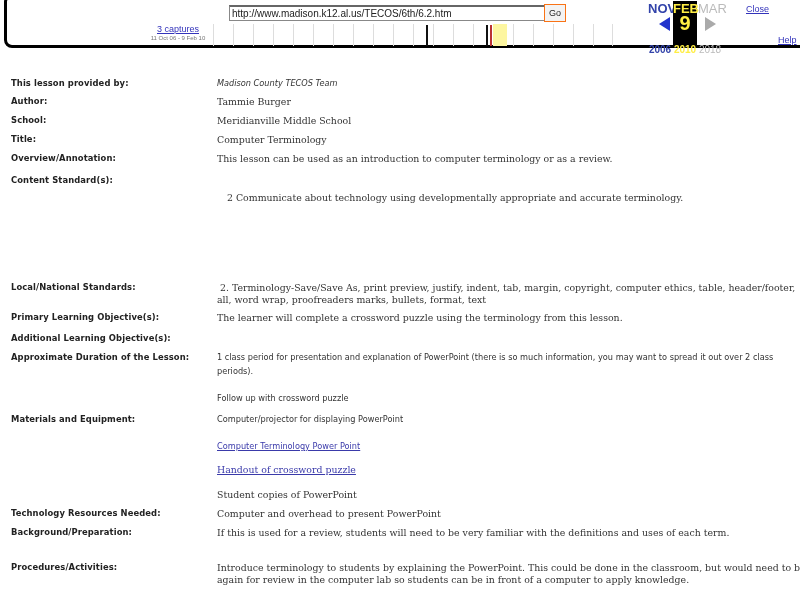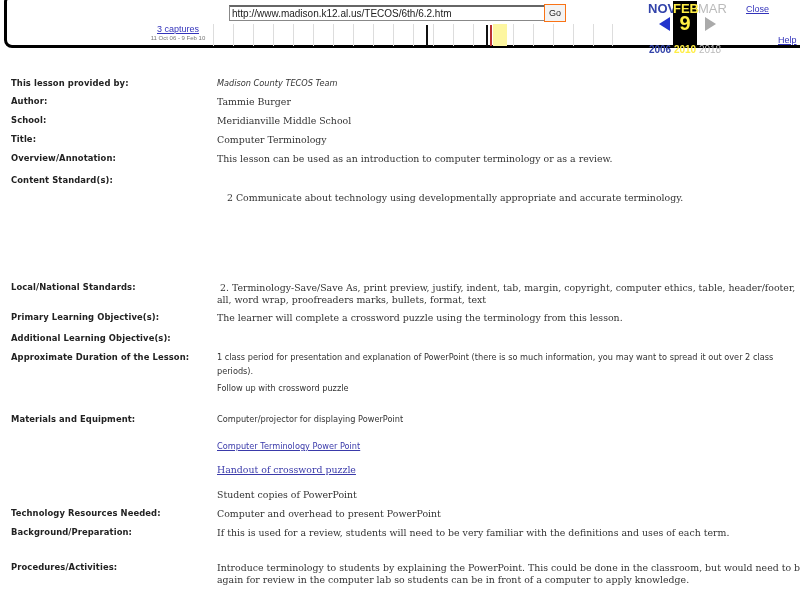--- a/index.html
+++ b/index.html
@@ -134,21 +134,21 @@
   <span class="lbl">Primary Learning Objective(s):</span>
   <span class="val">The learner will complete a crossword puzzle using the terminology from this lesson.</span>
 </div>
 <div class="row" style="top:333px">
   <span class="lbl">Additional Learning Objective(s):</span>
 </div>
 <div class="row" style="top:352px">
   <span class="lbl">Approximate Duration of the Lesson:</span>
   <span class="val comic">1 class period for presentation and explanation of PowerPoint (there is so much information, you may want to spread it out over 2 class</span>
   <span class="val comic" style="top:14px">periods).</span>
-  <span class="val comic" style="top:31px">Follow up with crossword puzzle</span>
+  <span class="val comic" style="top:41px">Follow up with crossword puzzle</span>
 </div>
 <div class="row" style="top:414px">
   <span class="lbl">Materials and Equipment:</span>
   <span class="val comic">Computer/projector for displaying PowerPoint</span>
   <a class="val comic lnk" style="top:27px">Computer Terminology Power Point</a>
   <a class="val lnk" style="top:50px">Handout of crossword puzzle </a>
   <span class="val" style="top:75px">Student copies of PowerPoint</span>
 </div>
 <div class="row" style="top:508px">
   <span class="lbl">Technology Resources Needed:</span>

